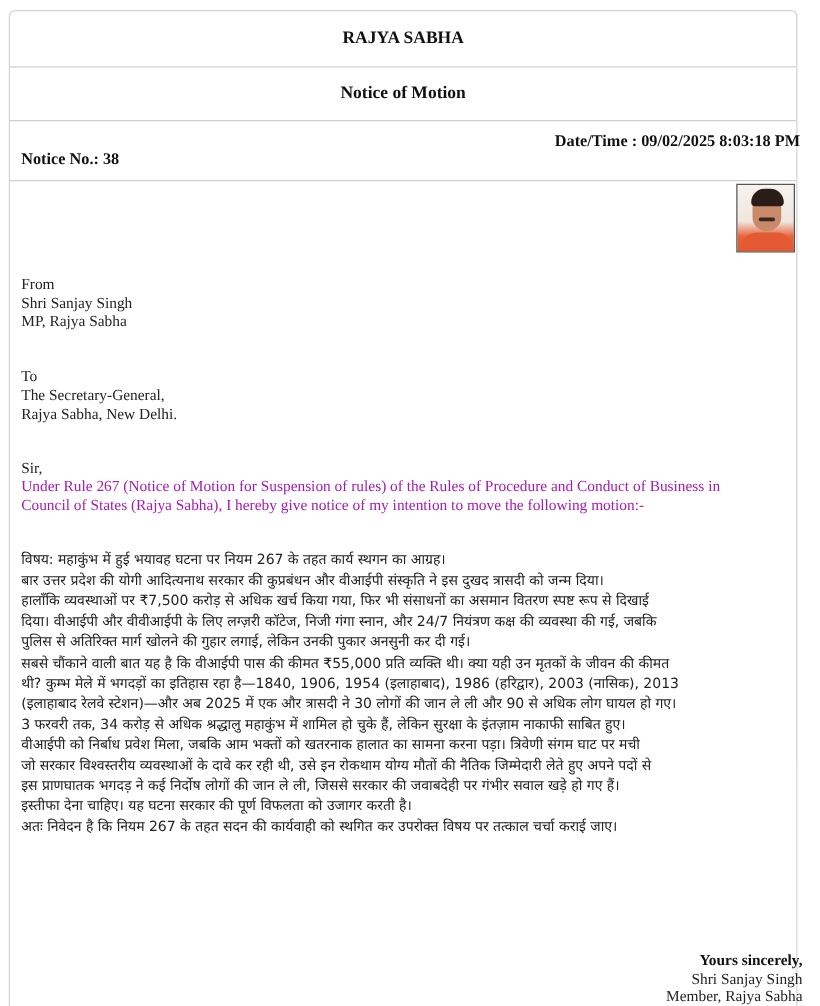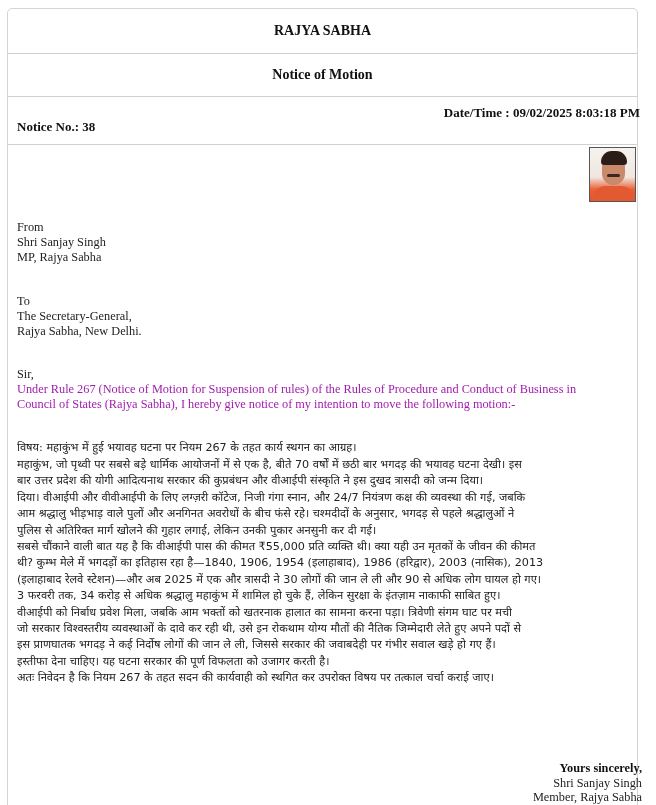--- a/index.html
+++ b/index.html
@@ -163,24 +163,23 @@
   <div>The Secretary-General,</div>
   <div>Rajya Sabha, New Delhi.</div>
 </div>
 
 <div class="block" style="top:367px;">Sir,</div>
 <div class="para-en" style="top:382px;">Under Rule 267 (Notice of Motion for Suspension of rules) of the Rules of Procedure and Conduct of Business in Council of States (Rajya Sabha), I hereby give notice of my intention to move the following motion:-</div>
 
 <div class="hindi" style="top:426px;margin-top:14px;">विषय: महाकुंभ में हुई भयावह घटना पर नियम 267 के तहत कार्य स्थगन का आग्रह।</div>
 
 <div class="hindi" style="top:457px;">
-  <p>महाकुंभ, जो पृथ्वी पर सबसे बड़े धार्मिक आयोजनों में से एक है, बीते 70 वर्षों में छठी बार भगदड़ की भयावह घटना देखी। इस</p>
   <p>बार उत्तर प्रदेश की योगी आदित्यनाथ सरकार की कुप्रबंधन और वीआईपी संस्कृति ने इस दुखद त्रासदी को जन्म दिया।</p>
+  <p>हालाँकि व्यवस्थाओं पर ₹7,500 करोड़ से अधिक खर्च किया गया, फिर भी संसाधनों का असमान वितरण स्पष्ट रूप से दिखाई</p>
   <p>दिया। वीआईपी और वीवीआईपी के लिए लग्ज़री कॉटेज, निजी गंगा स्नान, और 24/7 नियंत्रण कक्ष की व्यवस्था की गई, जबकि</p>
-  <p>आम श्रद्धालु भीड़भाड़ वाले पुलों और अनगिनत अवरोधों के बीच फंसे रहे। चश्मदीदों के अनुसार, भगदड़ से पहले श्रद्धालुओं ने</p>
   <p>पुलिस से अतिरिक्त मार्ग खोलने की गुहार लगाई, लेकिन उनकी पुकार अनसुनी कर दी गई।</p>
   <p>सबसे चौंकाने वाली बात यह है कि वीआईपी पास की कीमत ₹55,000 प्रति व्यक्ति थी। क्या यही उन मृतकों के जीवन की कीमत</p>
   <p>थी? कुम्भ मेले में भगदड़ों का इतिहास रहा है—1840, 1906, 1954 (इलाहाबाद), 1986 (हरिद्वार), 2003 (नासिक), 2013</p>
   <p>(इलाहाबाद रेलवे स्टेशन)—और अब 2025 में एक और त्रासदी ने 30 लोगों की जान ले ली और 90 से अधिक लोग घायल हो गए।</p>
   <p>3 फरवरी तक, 34 करोड़ से अधिक श्रद्धालु महाकुंभ में शामिल हो चुके हैं, लेकिन सुरक्षा के इंतज़ाम नाकाफी साबित हुए।</p>
   <p>वीआईपी को निर्बाध प्रवेश मिला, जबकि आम भक्तों को खतरनाक हालात का सामना करना पड़ा। त्रिवेणी संगम घाट पर मची</p>
   <p>जो सरकार विश्वस्तरीय व्यवस्थाओं के दावे कर रही थी, उसे इन रोकथाम योग्य मौतों की नैतिक जिम्मेदारी लेते हुए अपने पदों से</p>
   <p>इस प्राणघातक भगदड़ ने कई निर्दोष लोगों की जान ले ली, जिससे सरकार की जवाबदेही पर गंभीर सवाल खड़े हो गए हैं।</p>
   <p>इस्तीफा देना चाहिए। यह घटना सरकार की पूर्ण विफलता को उजागर करती है।</p>
   <p>अतः निवेदन है कि नियम 267 के तहत सदन की कार्यवाही को स्थगित कर उपरोक्त विषय पर तत्काल चर्चा कराई जाए।</p>

